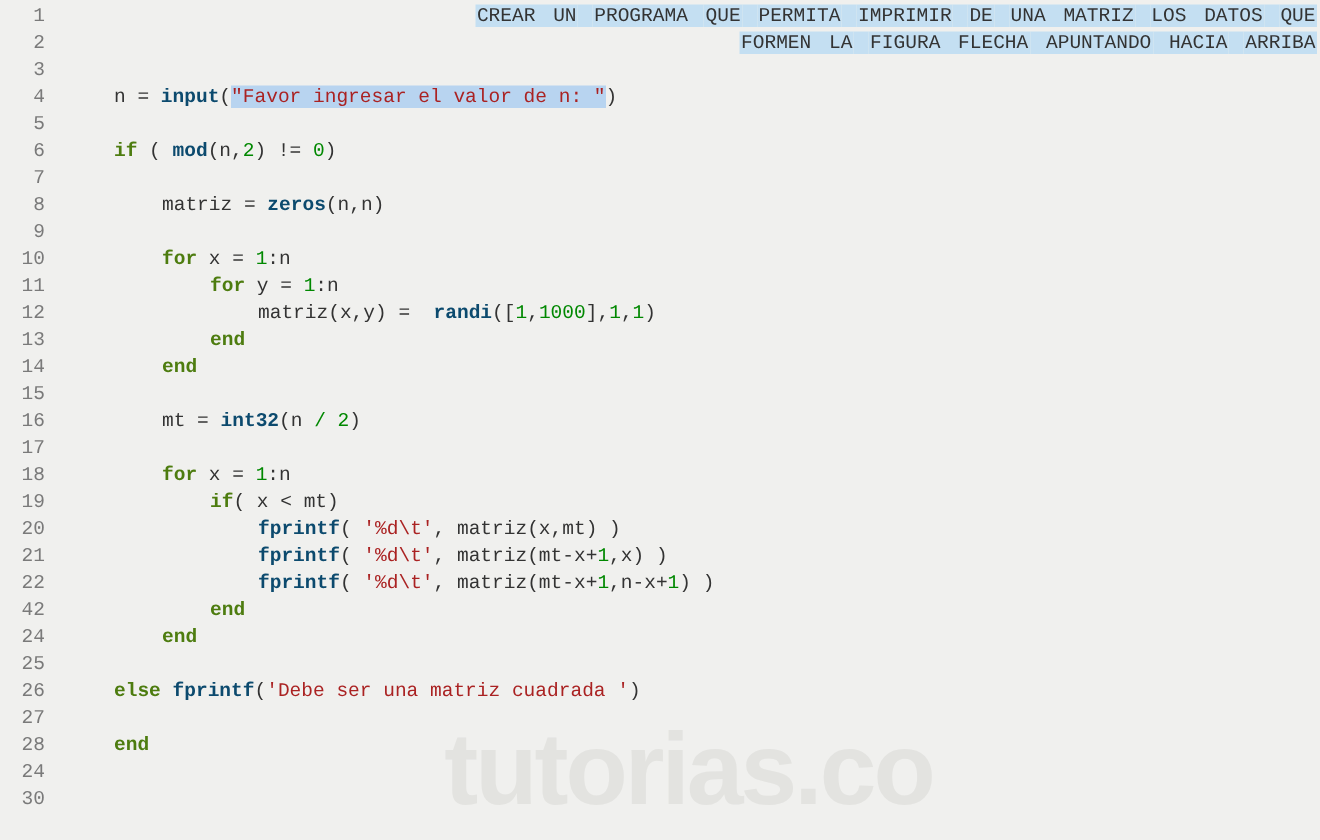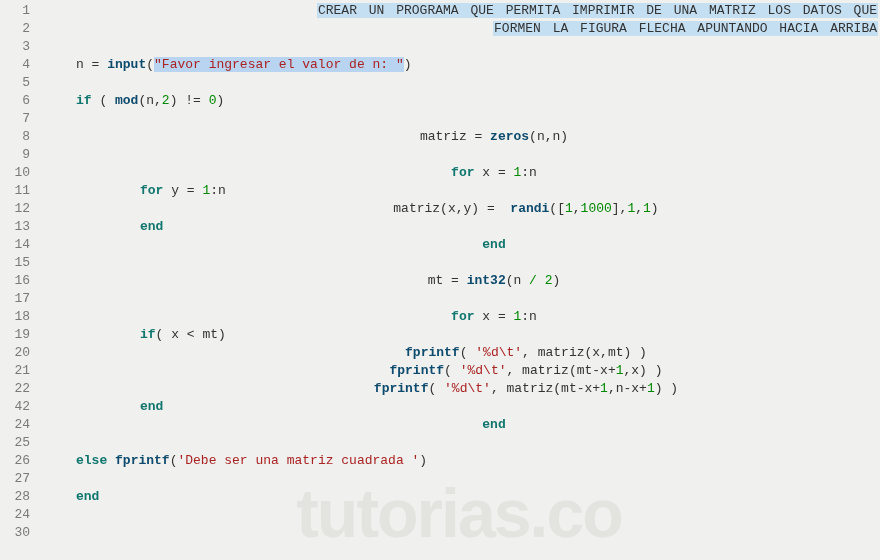--- a/index.html
+++ b/index.html
@@ -35,43 +35,43 @@
     background: #f0f0ee;
     padding: 2px 0 0 6px;
     position: relative;
   }
   .line {
     height: 18px;
     line-height: 18px;
     white-space: pre;
     color: #333;
   }
-  .kw { color: #0f766e; font-weight: bold; }
+  .kw { color: #4d7c0f; font-weight: bold; }
   .fn { color: #0c4a6e; font-weight: bold; }
   .num { color: #008800; }
   .str { color: #aa2222; }
   .sel {
     background: #b8d4f0;
   }
   .watermark {
     position: absolute;
     bottom: 8px;
     left: 50%;
     transform: translateX(-50%);
     font-size: 68px;
     font-weight: bold;
     color: #e3e3e0;
     letter-spacing: -2px;
     pointer-events: none;
     font-family: Arial, sans-serif;
   }
   .ind1 { padding-left: 32px; }
-  .ind2 { padding-left: 64px; text-align: center; }
+  .ind2 { padding-left: 64px; }
   .ind3 { padding-left: 96px; }
-  .ind4 { padding-left: 128px; text-align: center; }
+  .ind4 { padding-left: 128px; }
   .comment-box {
     position: absolute;
     right: 2px;
     top: 2px;
     text-align: right;
   }
   .comment-box .line { text-align: right; }
   .comment-hl { background: #c4dff2; padding: 0 1px; }
 </style>
 </head>

